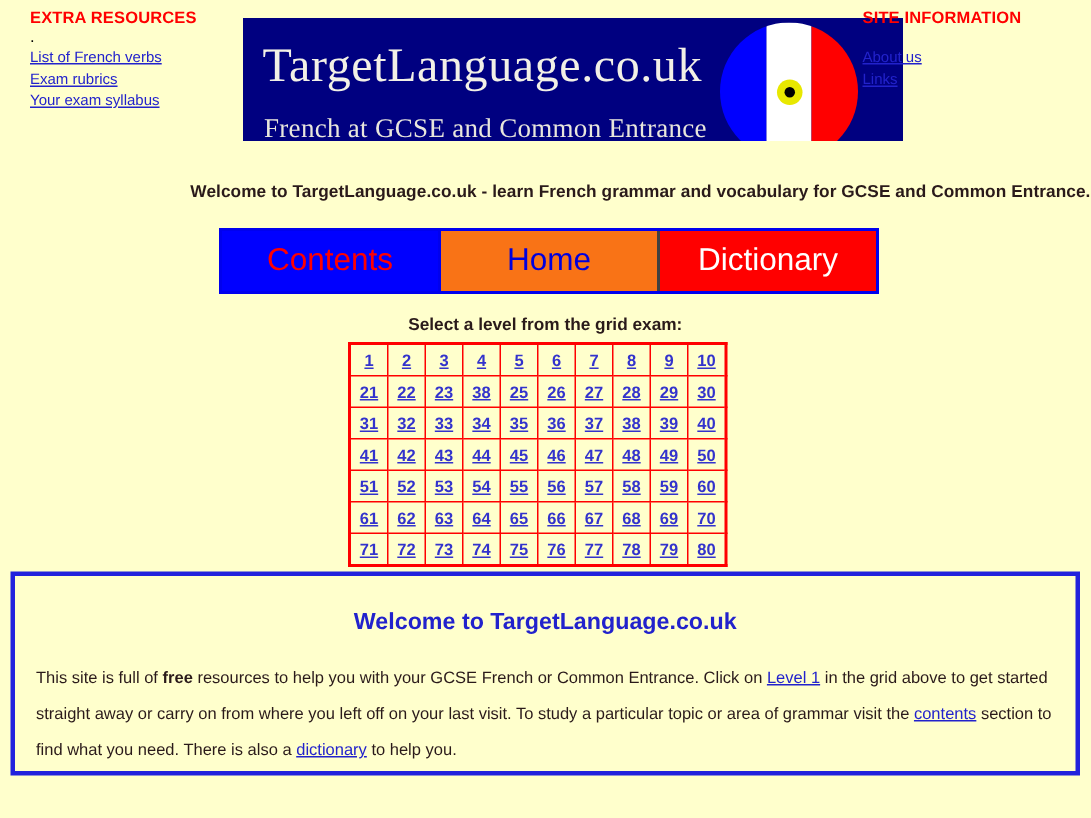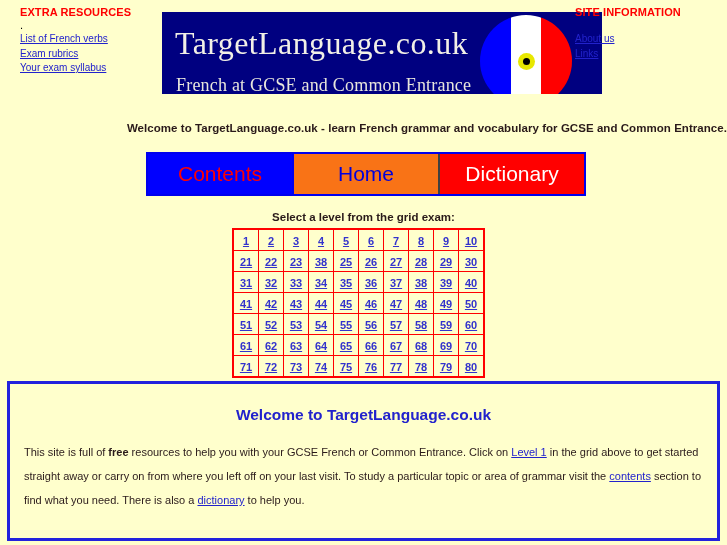--- a/index.html
+++ b/index.html
@@ -187,21 +187,21 @@
     cursor: pointer;
     display: inline-block;
   }
 
   
   .content-box {
     position: absolute;
     left: 7px;
     top: 381px;
     width: 713px;
-    height: 160px;
+    height: 136px;
     border: 3px solid #2222dd;
     box-sizing: border-box;
     background: #ffffcc;
     padding: 8px 10px 0 10px;
   }
   .content-title {
     text-align: center;
     color: #2222cc;
     font-size: 15.5px;
     font-weight: bold;

